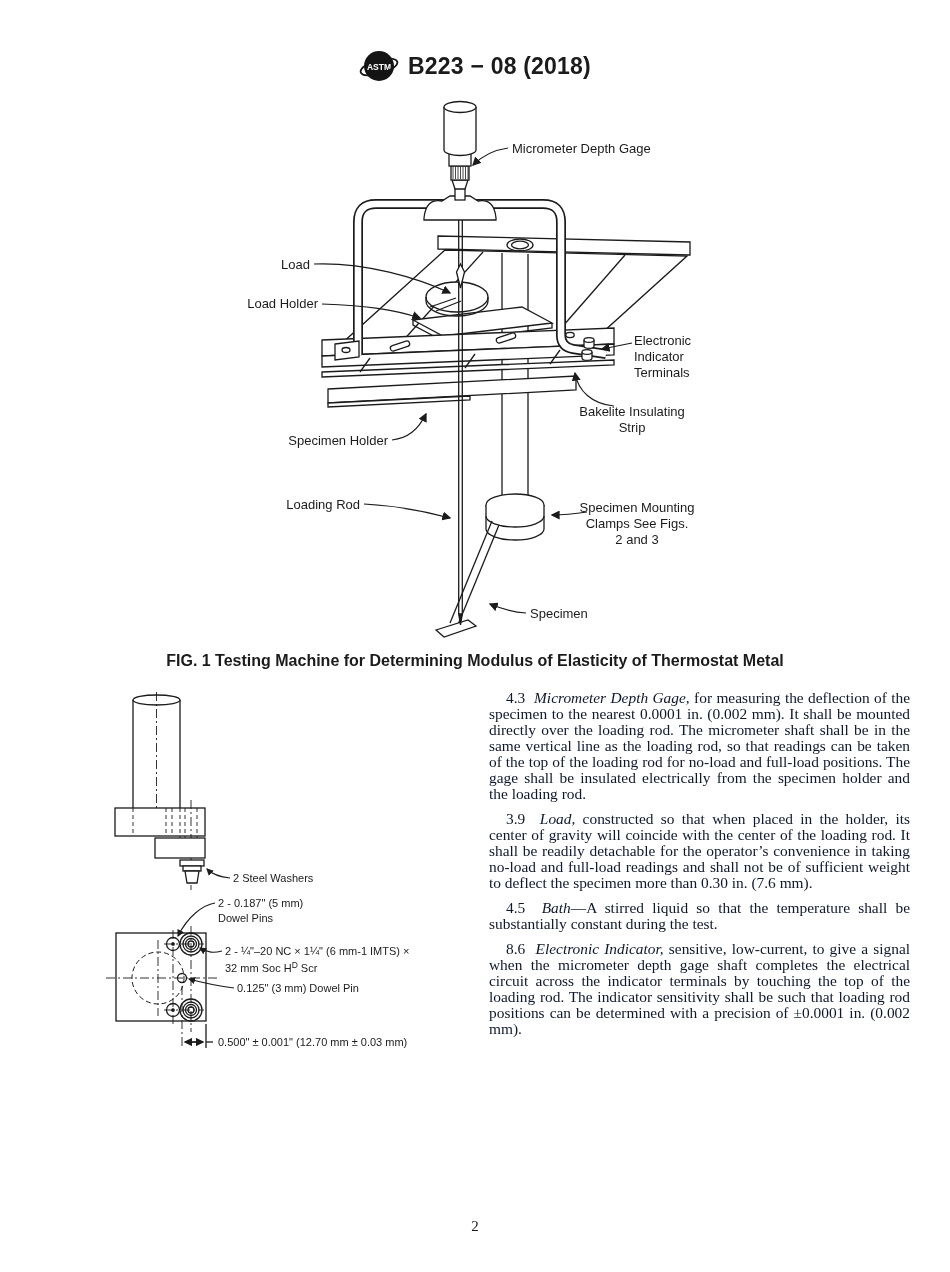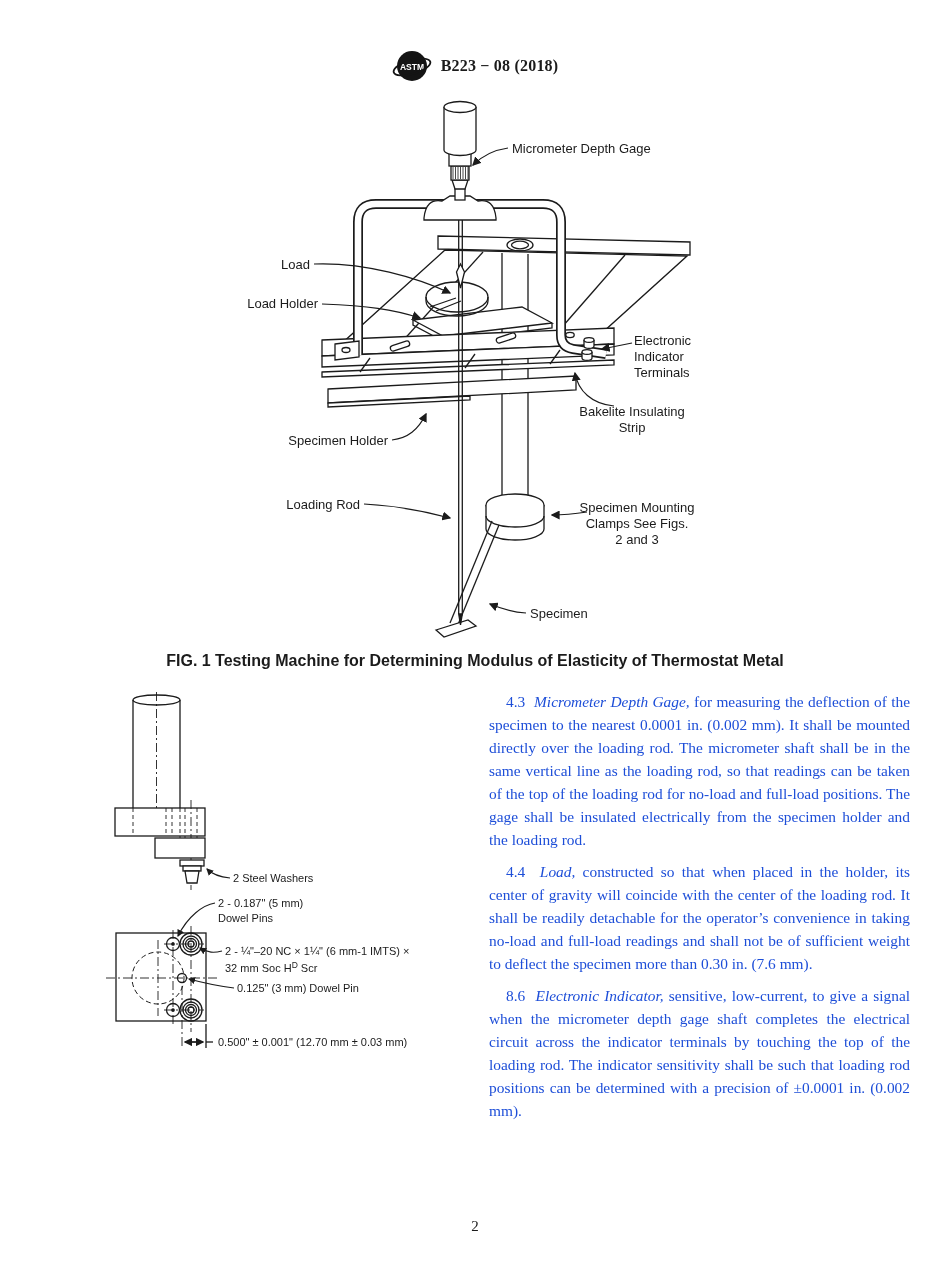--- a/index.html
+++ b/index.html
@@ -1,29 +1,29 @@
 <!DOCTYPE html>
 <html><head>
 <meta charset="utf-8">
 <style>
   html,body{margin:0;padding:0;background:#888;}
   .page{position:relative;width:950px;height:1272px;background:#ffffff;margin:0 auto;
         font-family:"Liberation Serif", serif;color:#1b1b1b;overflow:hidden;}
   .header{position:absolute;top:44px;left:0;width:100%;display:flex;justify-content:center;
           align-items:center;gap:9px;}
-  .designation{font-family:Liberation Serif, serif;font-weight:700;font-size:16px;letter-spacing:.2px;}
+  .designation{font-family:Liberation Sans, sans-serif;font-weight:700;font-size:23px;letter-spacing:.2px;}
   .fig1-svg{position:absolute;left:240px;top:92px;}
   .fig2-svg{position:absolute;left:100px;top:692px;}
   .fig-label{font-family:"Liberation Sans", sans-serif;font-size:13px;fill:#1b1b1b;}
   .fig-label2{font-family:"Liberation Sans", sans-serif;font-size:11px;fill:#1b1b1b;}
   .caption{position:absolute;text-align:center;font-family:"Liberation Sans", sans-serif;
            font-weight:700;font-size:16px;color:#1b1b1b;}
   .cap1{top:652px;left:0;width:100%;}
   .cap2{top:1050px;left:100px;width:312px;line-height:1.25;}
-  .body-col{position:absolute;font-size:15.4px;line-height:23px;text-align:justify;color:#1d4ed8;}
+  .body-col{position:absolute;font-size:15.4px;line-height:16px;text-align:justify;color:#0f172a;}
   .left-para{left:52px;top:1092px;width:412px;}
   .right-col{left:489px;top:690px;width:421px;}
   .right-col p{margin:0 0 9px 0;text-indent:17px;}
   .pagenum{position:absolute;top:1218px;left:0;width:100%;text-align:center;font-size:15px;}
   svg .draw{stroke:#1b1b1b;stroke-width:1.3;fill:none;}
   svg .wfill{fill:#ffffff;}
 </style>
 </head>
 <body>
 
@@ -243,19 +243,20 @@
     <text class="fig-label2" x="125" y="263">2 - ¼"–20 NC × 1¼" (6 mm-1 IMTS) ×</text>
     <text class="fig-label2" x="125" y="280"><tspan>32 mm Soc H</tspan><tspan dy="-4" font-size="8.5">D</tspan><tspan dy="4"> Scr</tspan></text>
     <text class="fig-label2" x="137" y="300">0.125" (3 mm) Dowel Pin</text>
     <text class="fig-label2" x="118" y="354">0.500" ± 0.001" (12.70 mm ± 0.03 mm)</text>
   </svg>
 
 
 
   <div class="body-col right-col">
     <p><span>4.3</span>&nbsp; <i>Micrometer Depth Gage,</i><span> for measuring the deflection of the specimen to the nearest 0.0001 in. (0.002 mm). It shall be mounted directly over the loading rod. The micrometer shaft shall be in the same vertical line as the loading rod, so that readings can be taken of the top of the loading rod for no-load and full-load positions. The gage shall be insulated electrically from the specimen holder and the loading rod.</span></p>
-    <p><span>4.4</span>&nbsp; <i>Load,</i><span> constructed so that when placed in the holder, its center of gravity will coincide with the center of the loading rod. It shall be readily detachable for the operator’s convenience in taking no-load and full-load readings and shall not be of sufficient weight to deflect the specimen more than 0.30 in. (7.6 mm).</span></p>
+    <p><span>3.9</span>&nbsp; <i>Load,</i><span> constructed so that when placed in the holder, its center of gravity will coincide with the center of the loading rod. It shall be readily detachable for the operator’s convenience in taking no-load and full-load readings and shall not be of sufficient weight to deflect the specimen more than 0.30 in. (7.6 mm).</span></p>
+    <p><span>4.5</span>&nbsp; <i>Bath</i><span>—A stirred liquid so that the temperature shall be substantially constant during the test.</span></p>
     <p><span>8.6</span>&nbsp; <i>Electronic Indicator,</i><span> sensitive, low-current, to give a signal when the micrometer depth gage shaft completes the electrical circuit across the indicator terminals by touching the top of the loading rod. The indicator sensitivity shall be such that loading rod positions can be determined with a precision of ±0.0001 in. (0.002 mm).</span></p>
   </div>
 
   <div class="pagenum">2</div>
 
 </div>
 
 </body></html>

